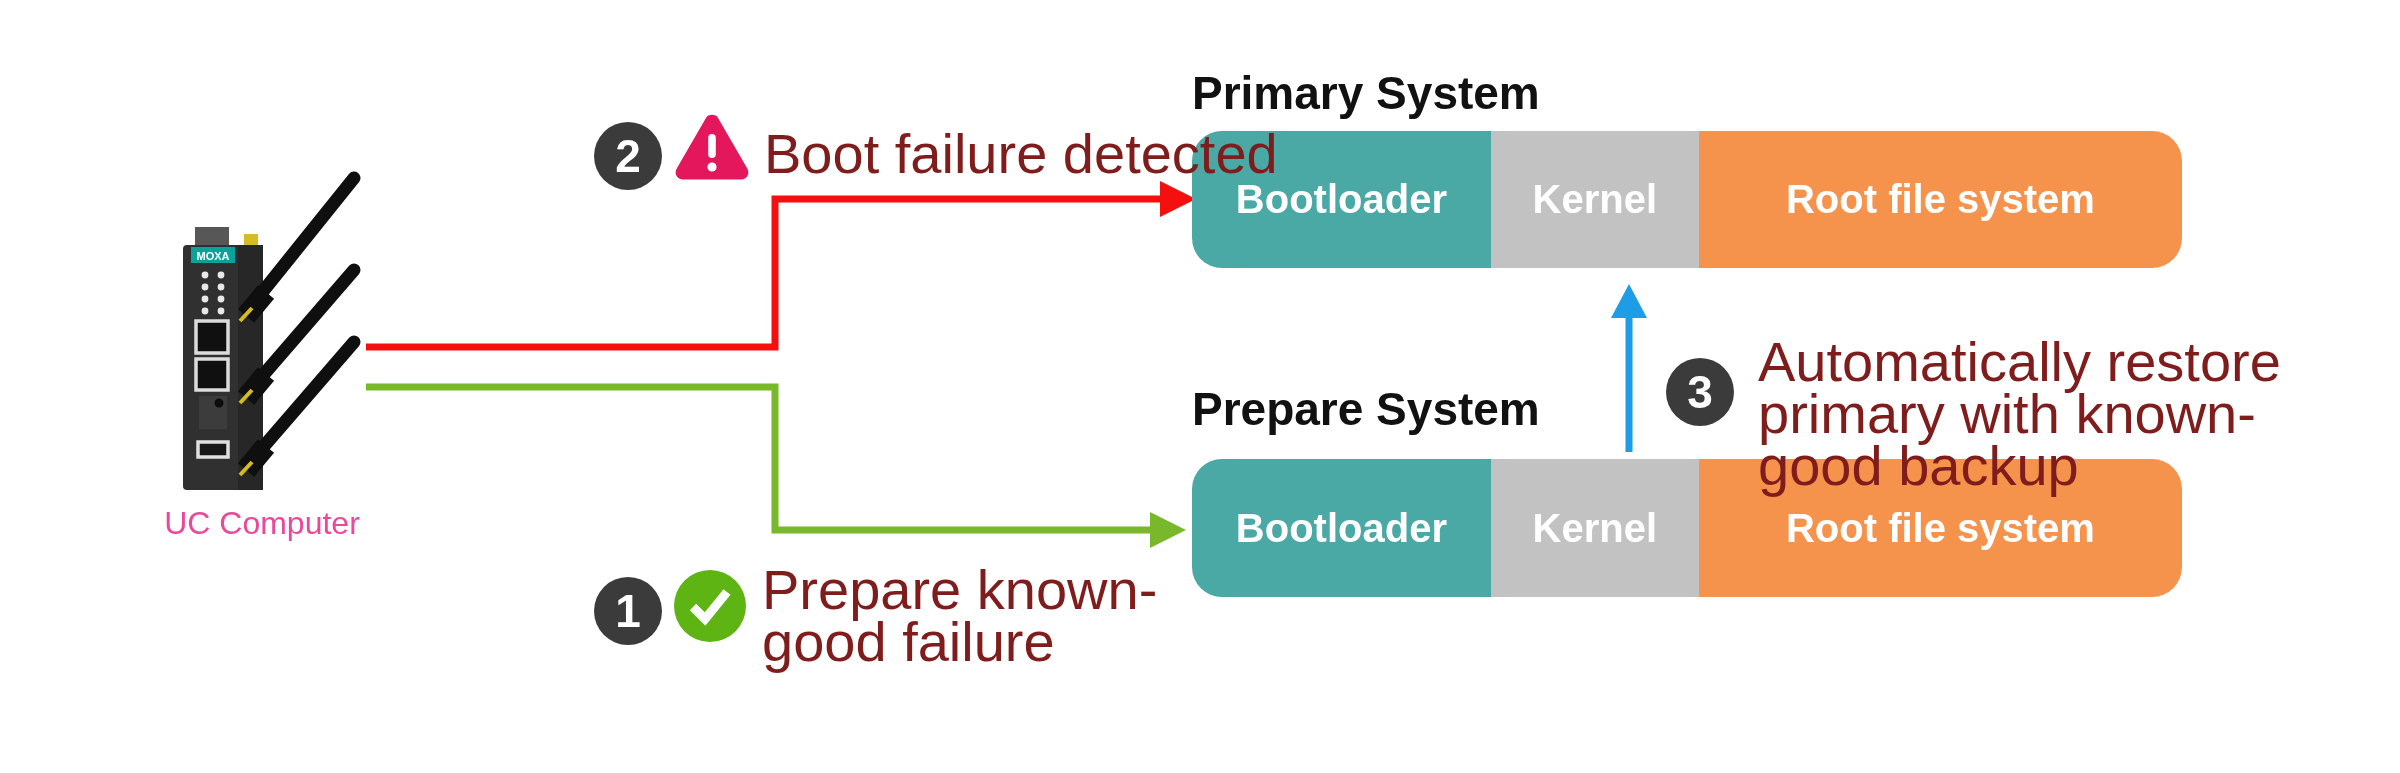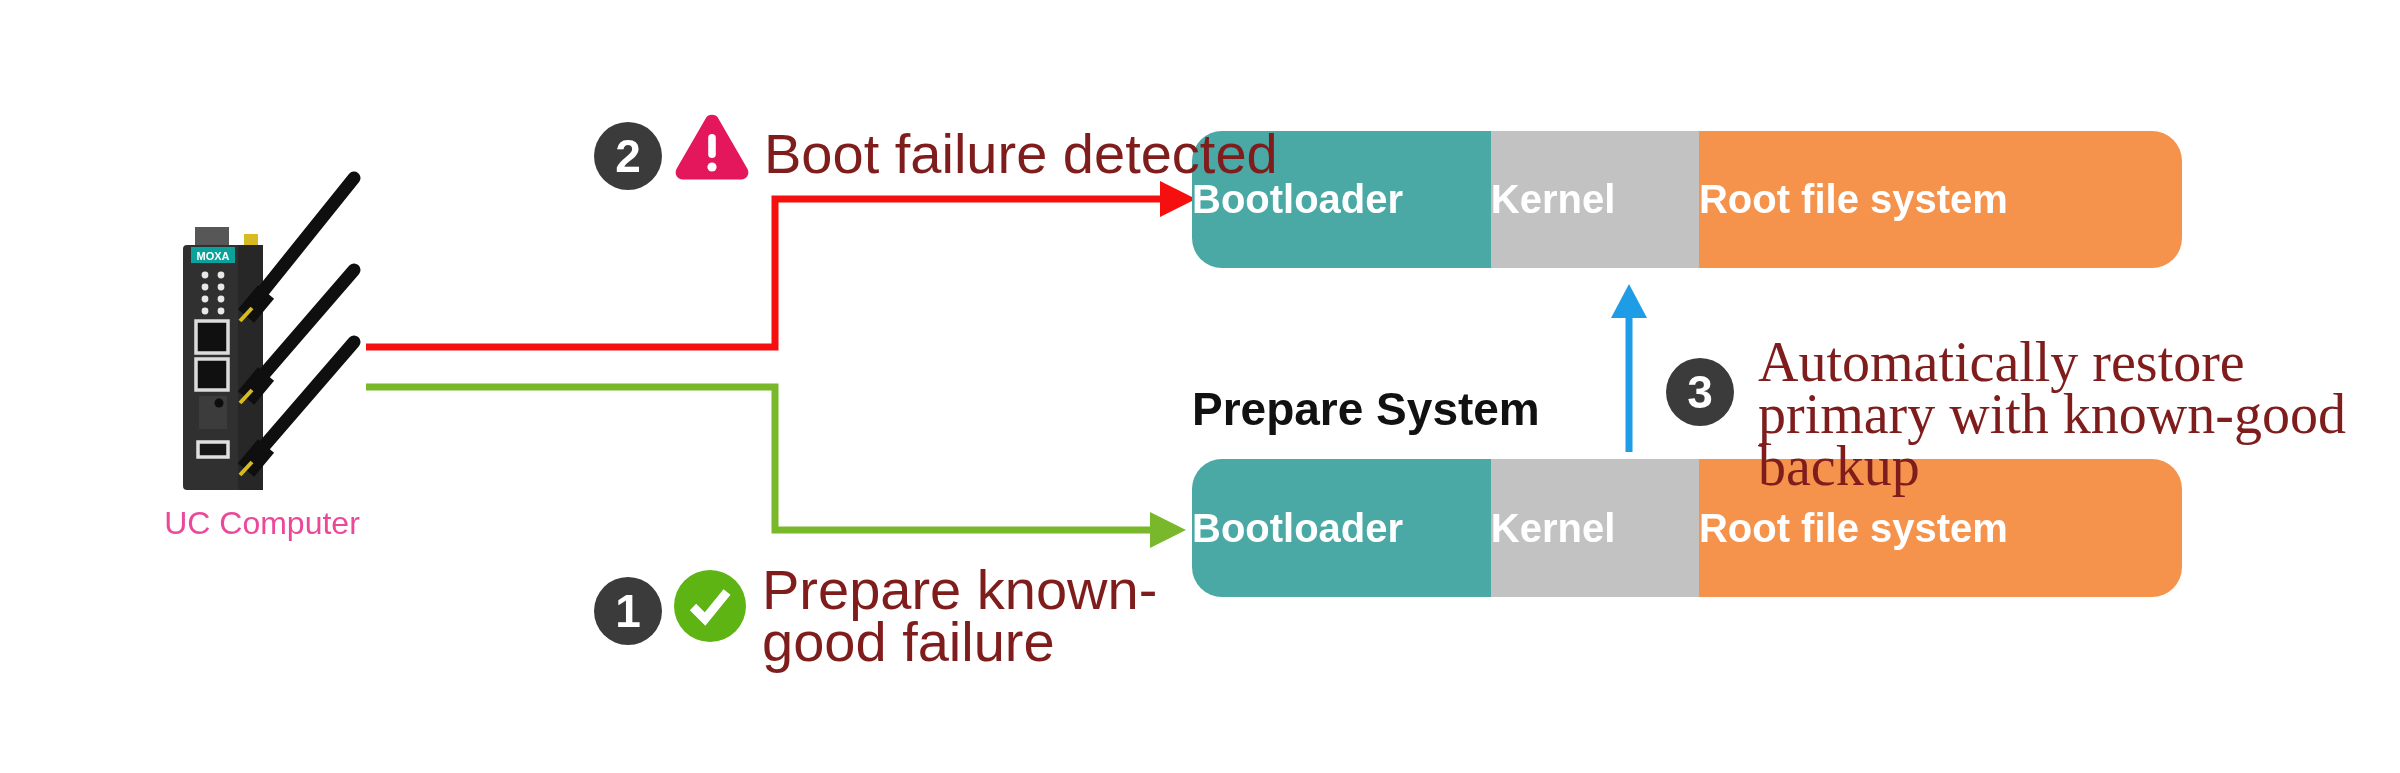--- a/index.html
+++ b/index.html
@@ -8,21 +8,21 @@
     font-family:"Liberation Sans", sans-serif;color:#1a1a1a;
   }
   .underlay{position:absolute;left:0;top:0;width:2400px;height:773px;}
   .sys-title{
     position:absolute;font-size:46px;font-weight:bold;color:#111;white-space:nowrap;
   }
   .bar{
     position:absolute;display:flex;border-radius:30px;overflow:hidden;width:990px;height:137px;
   }
   .seg{
-    display:flex;align-items:center;justify-content:flex-start;
+    display:flex;align-items:center;justify-content:center;
     color:#fff;font-weight:bold;font-size:40px;white-space:nowrap;
   }
   .seg-bootloader{width:326px;}
   .seg-kernel{width:227px;}
   .seg-rootfs{width:527px;}
   .badge{
     position:absolute;width:68px;height:68px;border-radius:50%;
     display:flex;align-items:center;justify-content:center;
     color:#fff;font-weight:bold;font-size:46px;line-height:1;
   }
@@ -96,20 +96,21 @@
       <g stroke="#D6BC20" stroke-width="4">
         <line x1="240" y1="321" x2="252" y2="308"></line>
         <line x1="240" y1="403" x2="252" y2="390"></line>
         <line x1="240" y1="475" x2="252" y2="462"></line>
       </g>
     </g>
   </svg>
 
   <div class="device-label">UC Computer</div>
 
+  <div class="sys-title" style="left:1192px;top:66px;">Primary System</div>
   <div class="bar" style="left:1192px;top:131px;">
     <div class="seg seg-bootloader" style="background-color: rgb(74, 168, 165);">
       <span>Bootloader</span>
     </div>
     <div class="seg seg-kernel" style="background-color: rgb(194, 194, 194);">
       <span>Kernel</span>
     </div>
     <div class="seg seg-rootfs" style="background-color: rgb(245, 146, 76);">
       <span>Root file system</span>
     </div>
@@ -143,15 +144,15 @@
   </div>
   <svg class="icon" style="left:674px;top:570px;" width="72" height="72" viewBox="0 0 72 72">
     <circle cx="36" cy="36" r="36" style="fill: rgb(93, 180, 18);"></circle>
     <polyline points="19,37 31,49 53,22" fill="none" stroke="#ffffff" stroke-width="9"></polyline>
   </svg>
   <div class="note" style="left:762px;top:564px;width:440px;">Prepare known-good failure</div>
 
   <div class="badge" style="left: 1666px; top: 358px; background-color: rgb(59, 59, 59);">
     <span>3</span>
   </div>
-  <div class="note" style="left:1758px;top:336px;width:600px;font-family:Liberation Serif, serif;">Automatically restore primary with known-good backup</div>
+  <div class="note" style="left:1758px;top:336px;width:600px;">Automatically restore primary with known-good backup</div>
 
 </div>
 
 </body></html>

